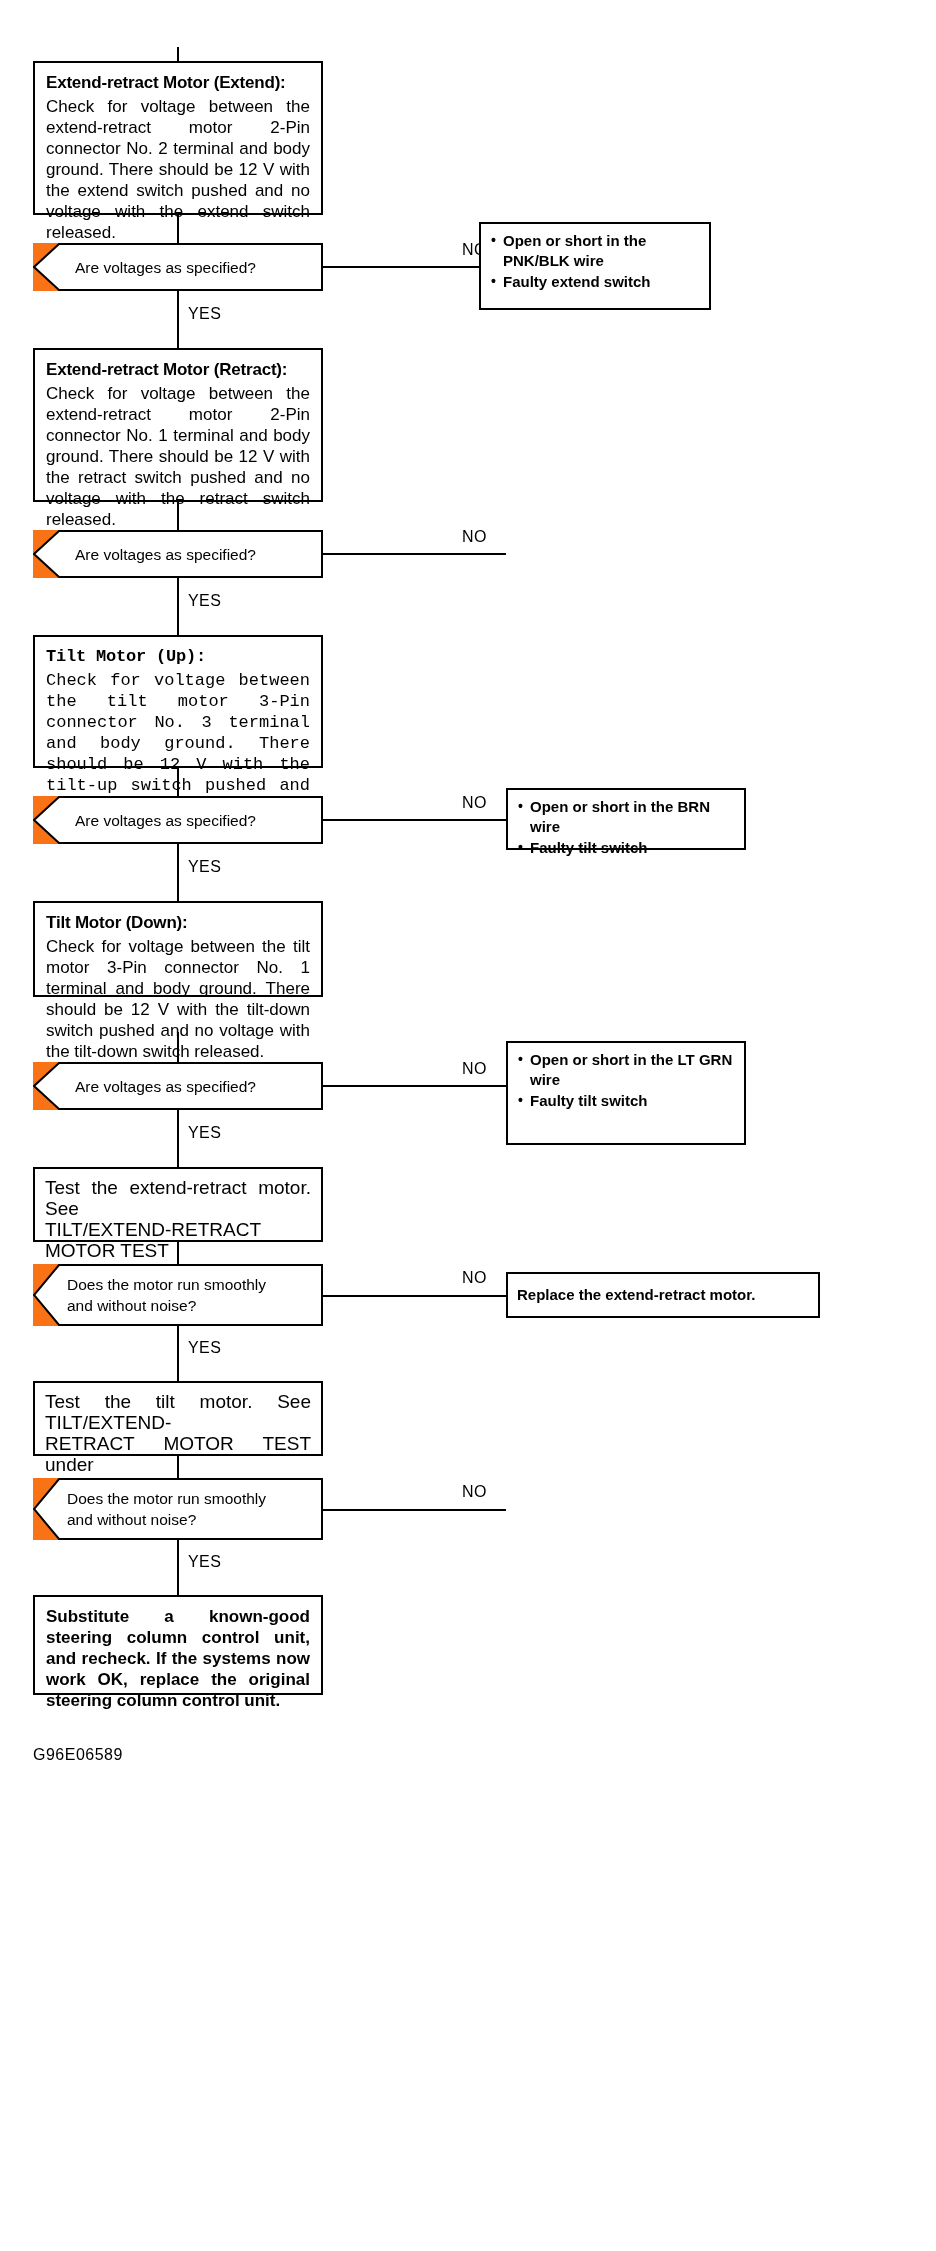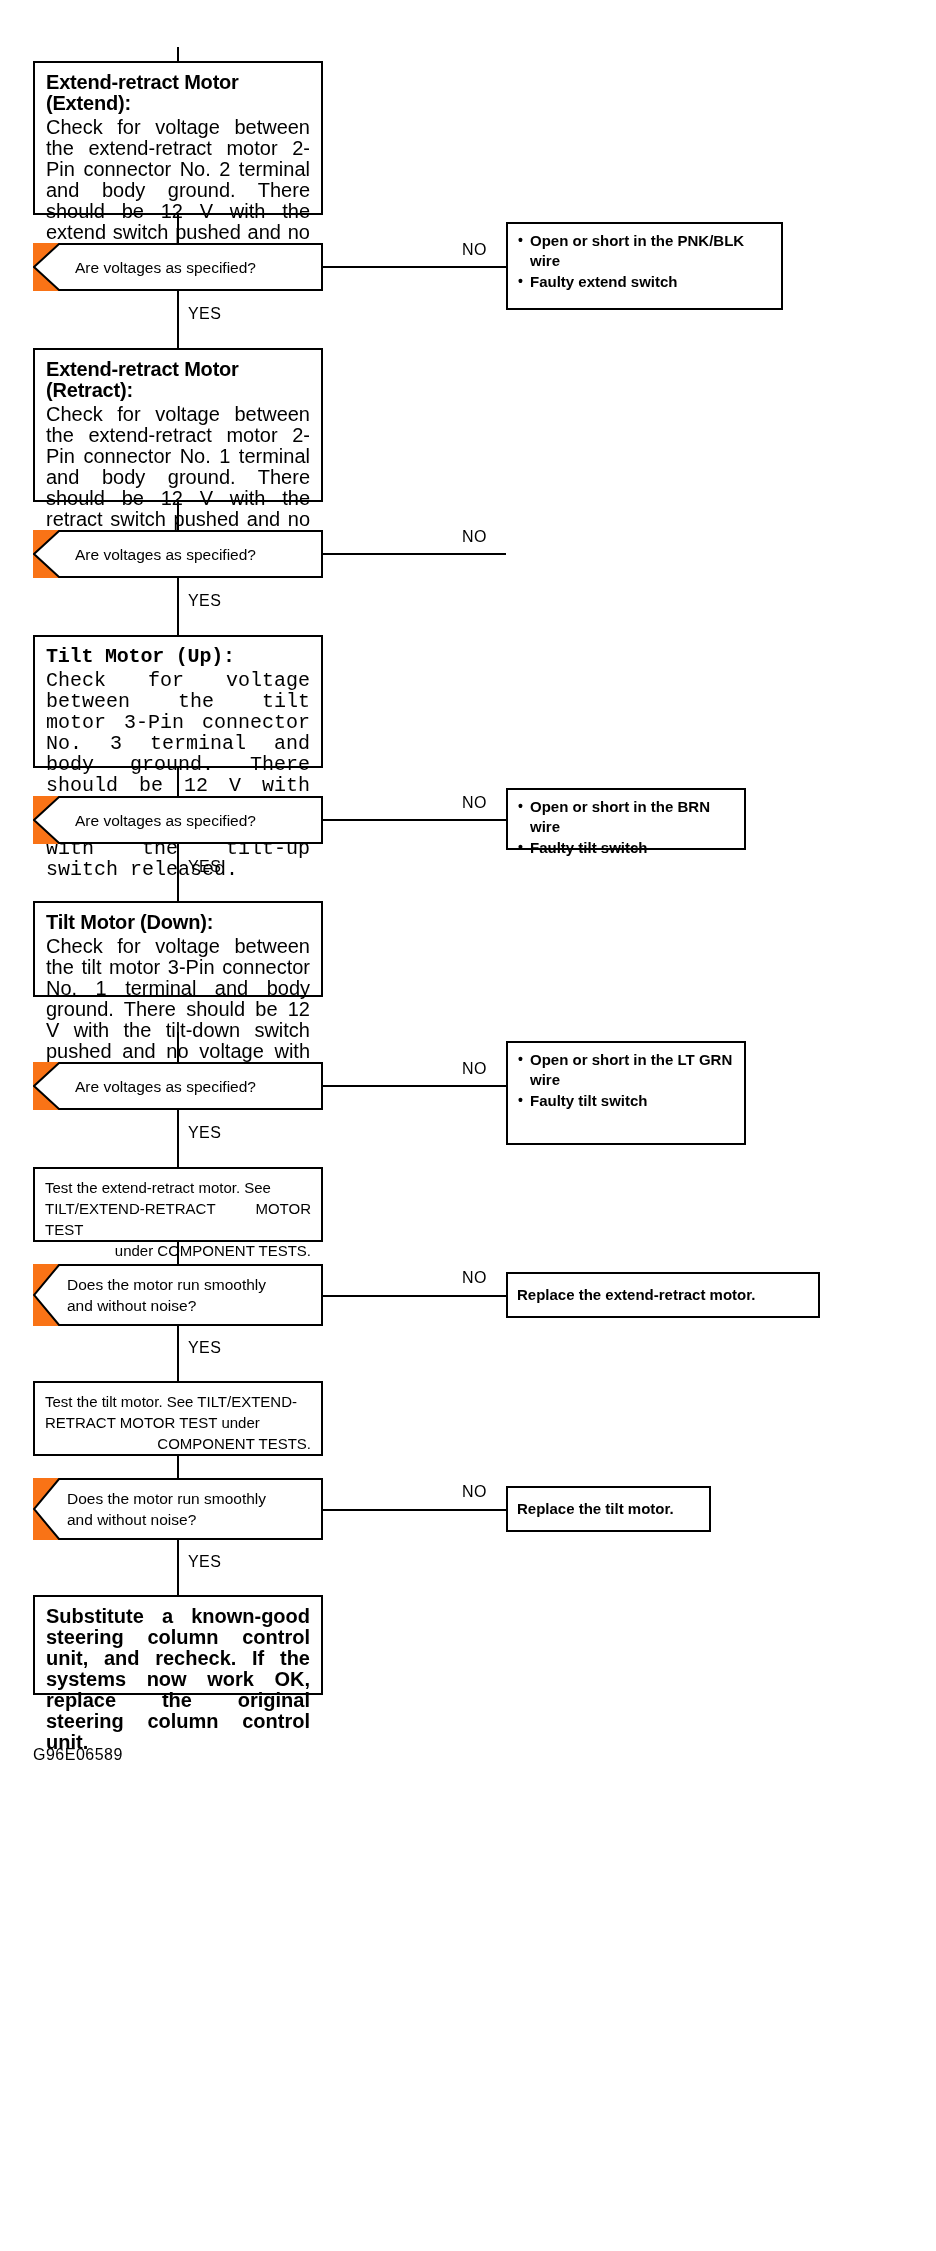--- a/index.html
+++ b/index.html
@@ -21,40 +21,40 @@
     background:#fff;
     color:#000;
   }
   .node p{margin:0;}
 
   
   .step{
     left:33px;
     width:290px;
     padding:9px 11px 9px 11px;
-    font-size:20px;
+    font-size:17px;
     line-height:21px;
     text-align:justify;
     text-justify:inter-word;
   }
   .step .ttl{
     font-weight:bold;
     display:block;
     text-align:left;
     margin-bottom:3px;
     letter-spacing:-0.2px;
   }
   .step .bdy{display:block;}
 
   
   .plainbox{
     left:33px;
     width:290px;
     padding:8px 10px;
-    font-size:15px;
+    font-size:19px;
     line-height:21px;
     text-align:justify;
   }
   .plainbox p:last-child{text-align:right;}
 
   
   .resultbox{
     font-weight:bold;
     font-size:15px;
     line-height:20px;
@@ -136,21 +136,21 @@
       </svg>
     </div>
     <div class="dtxt">
       <span>Are voltages as specified?</span>
     </div>
   </div>
 
   <div class="hline" style="left:322px; top:266px; width:184px;"></div>
   <div class="no-lbl" style="left:462px; top:241px;">NO</div>
 
-  <div class="node resultbox" style="left:506px; top:222px; width:277px; height:88px;">
+  <div class="node resultbox" style="left:479px; top:222px; width:232px; height:88px;">
     <ul>
       <li>Open or short in the PNK/BLK wire</li>
       <li>Faulty extend switch</li>
     </ul>
   </div>
 
   <div class="vline" style="left:177px; top:289px; height:60px;"></div>
   <div class="yes-lbl" style="left:188px; top:305px;">YES</div>
 
   <div class="node step" style="top:348px; height:154px;">
@@ -286,23 +286,20 @@
     </div>
     <div class="dtxt" style="left:34px;">
       <span>Does the motor run smoothly</span>
       <span>and without noise?</span>
     </div>
   </div>
 
   <div class="hline" style="left:322px; top:1509px; width:184px;"></div>
   <div class="no-lbl" style="left:462px; top:1483px;">NO</div>
 
-  <div class="node resultbox" style="left:506px; top:1486px; width:205px; height:46px; display:flex; align-items:center;">
-    <span>Replace the tilt motor.</span>
-  </div>
 
   <div class="vline" style="left:177px; top:1538px; height:58px;"></div>
   <div class="yes-lbl" style="left:188px; top:1553px;">YES</div>
 
   <div class="node step" style="top:1595px; height:100px; text-align:justify;">
     <span class="bdy" style="font-weight:bold;">Substitute a known-good steering column control unit, and recheck. If the systems now work OK, replace the original steering column control unit.</span>
   </div>
 
   <div class="figref" style="top:1715px;margin-top:31px;">G96E06589</div>
 

